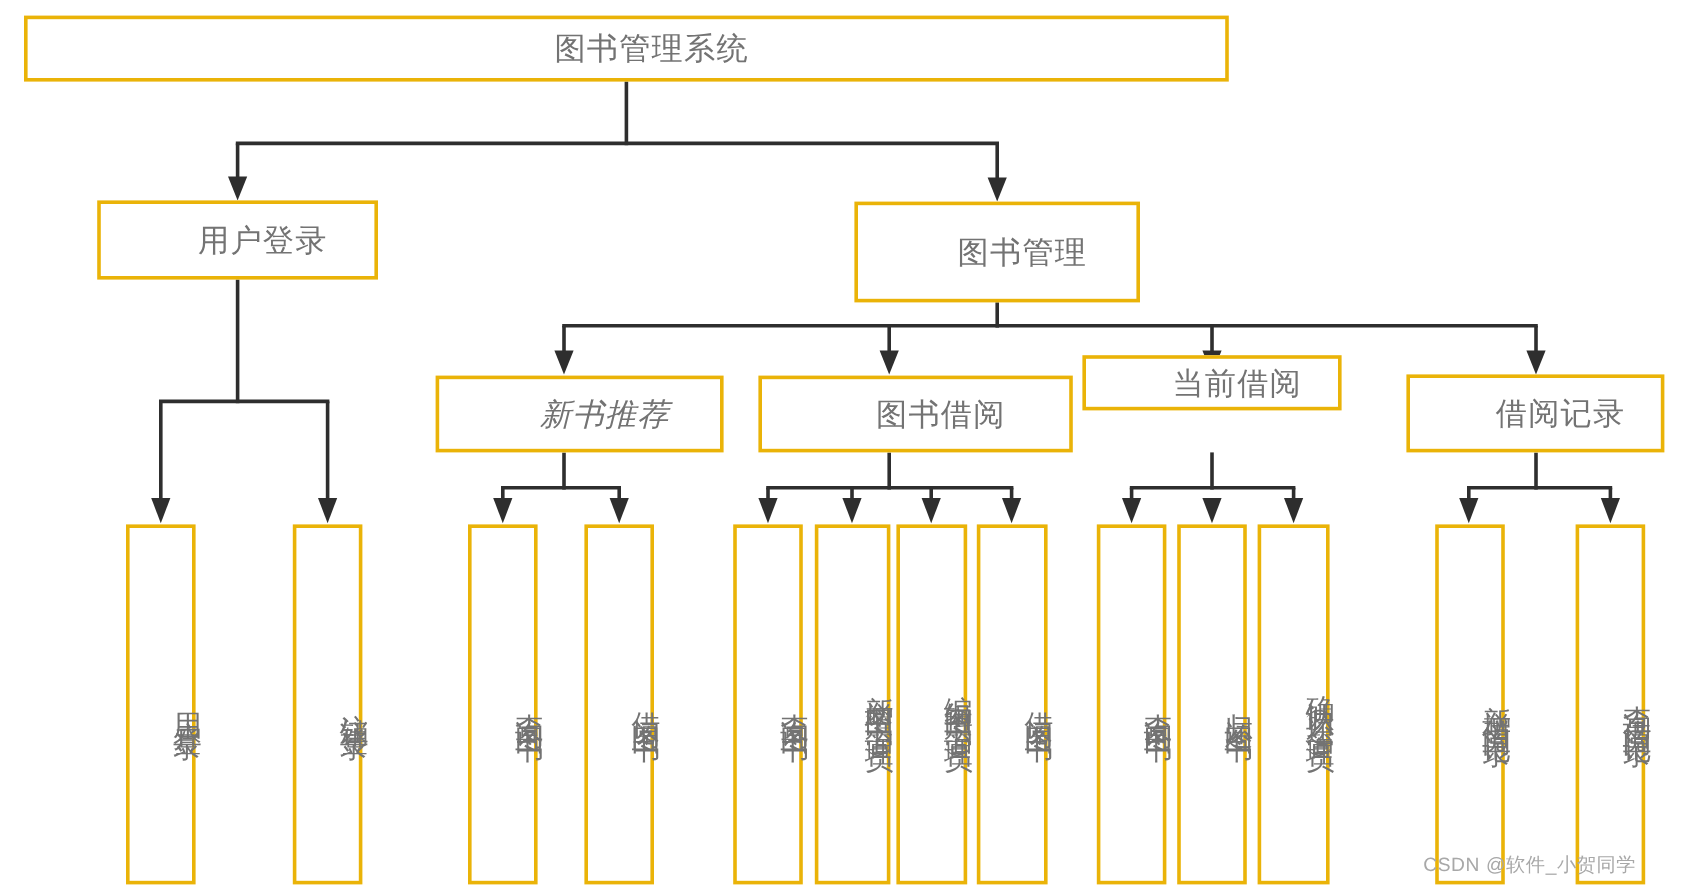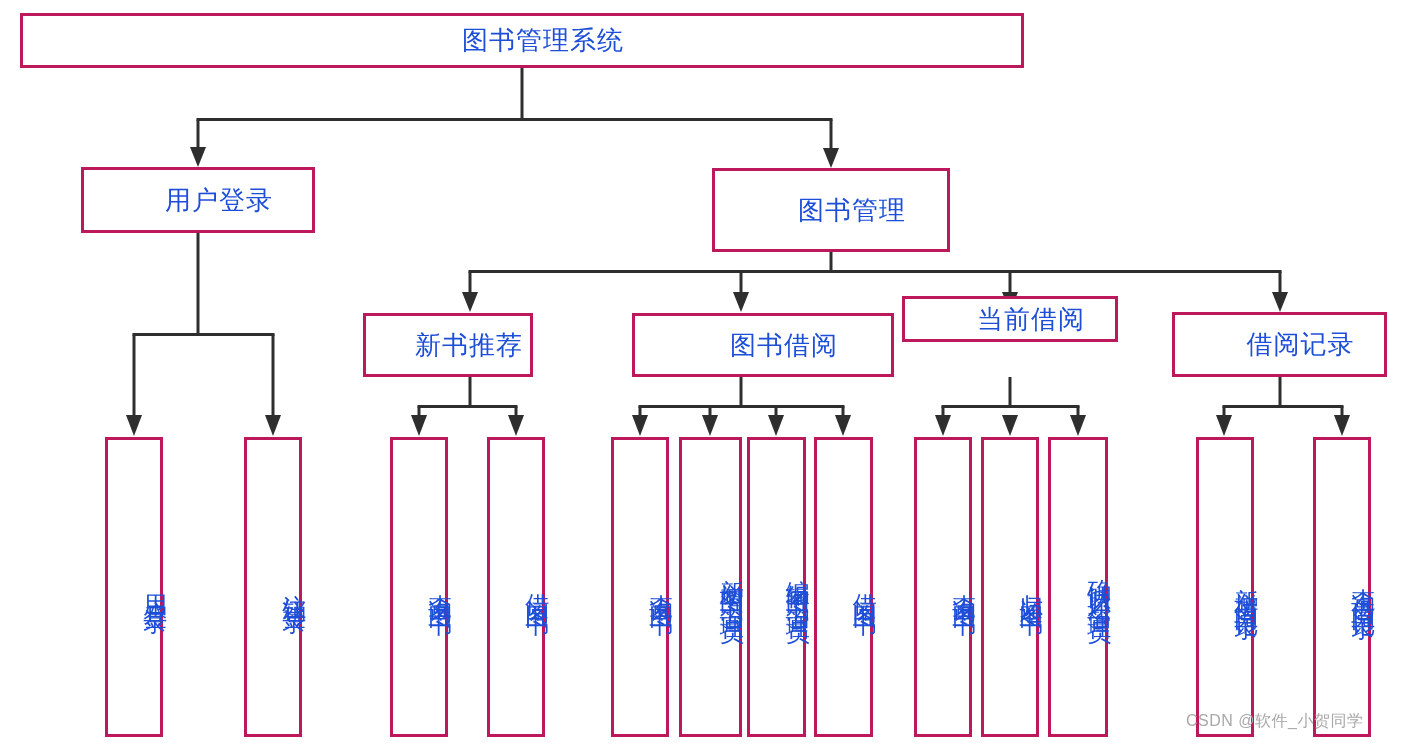--- a/index.html
+++ b/index.html
@@ -8,41 +8,41 @@
     width:1405px;height:747px;
     background:#ffffff;
     overflow:hidden;
     font-family:"Liberation Sans", sans-serif;
   }
   .canvas svg{position:absolute;left:0;top:0;}
   .box{
     position:absolute;
     box-sizing:border-box;
     background:#ffffff;
-    border:3px solid #be185d;
-    color:#1d4ed8;
+    border:3px solid #eab308;
+    color:#737373;
     display:flex;align-items:center;justify-content:center;
     z-index:2;
     padding-left:42px;
   }
   .hbox{font-size:26px;letter-spacing:1px;white-space:nowrap;}
   .vbox span{
     writing-mode:vertical-rl;
     font-size:24px;
     letter-spacing:6px;
     line-height:1.1;
     white-space:nowrap;
   }
   
   .root{left:20px;top:13px;width:1004px;height:55px;}
   
   .n-user-login{left:81px;top:167px;width:234px;height:66px;}
   .n-book-mgmt{left:712px;top:168px;width:238px;height:84px;}
   
-  .n-new-book{left:363px;top:313px;width:170px;height:64px;}
+  .n-new-book{left:363px;top:313px;width:240px;height:64px;font-style:italic;}
   .n-borrow  {left:632px;top:313px;width:262px;height:64px;}
   .n-current {left:902px;top:296px;width:216px;height:46px;}
   .n-records {left:1172px;top:312px;width:215px;height:65px;}
   
   .leaf{top:437px;height:300px;}
   .lf1 {left:105px; width:58px;}
   .lf2 {left:244px; width:58px;}
   .lf3 {left:390px; width:58px;}
   .lf4 {left:487px; width:58px;}
   .lf5 {left:611px; width:58px;}

